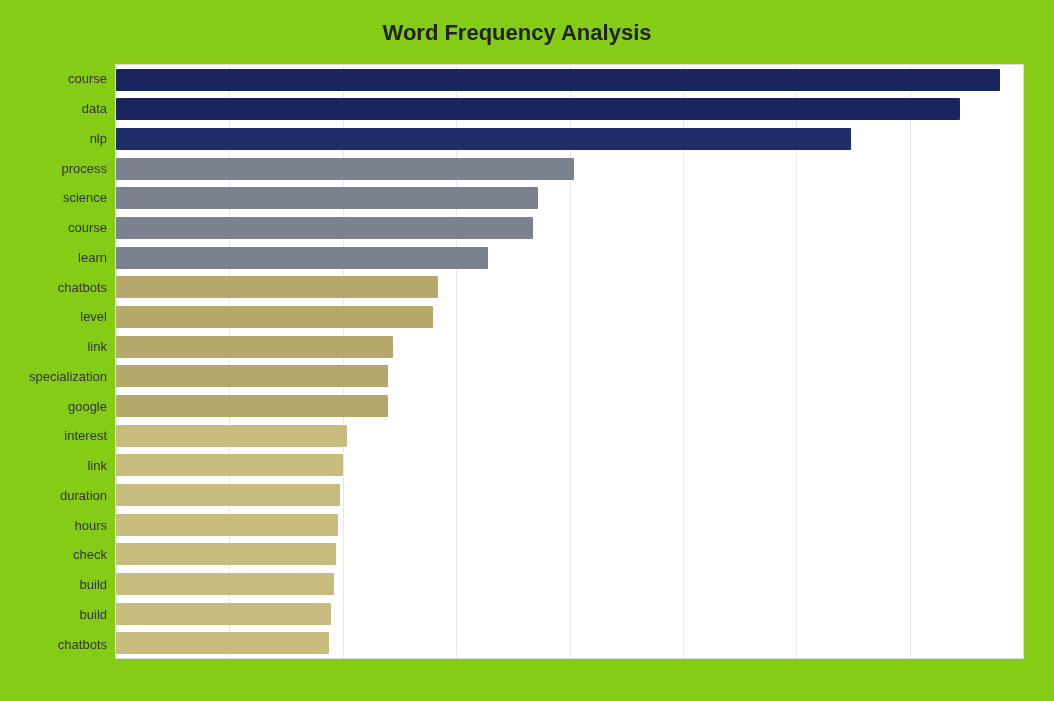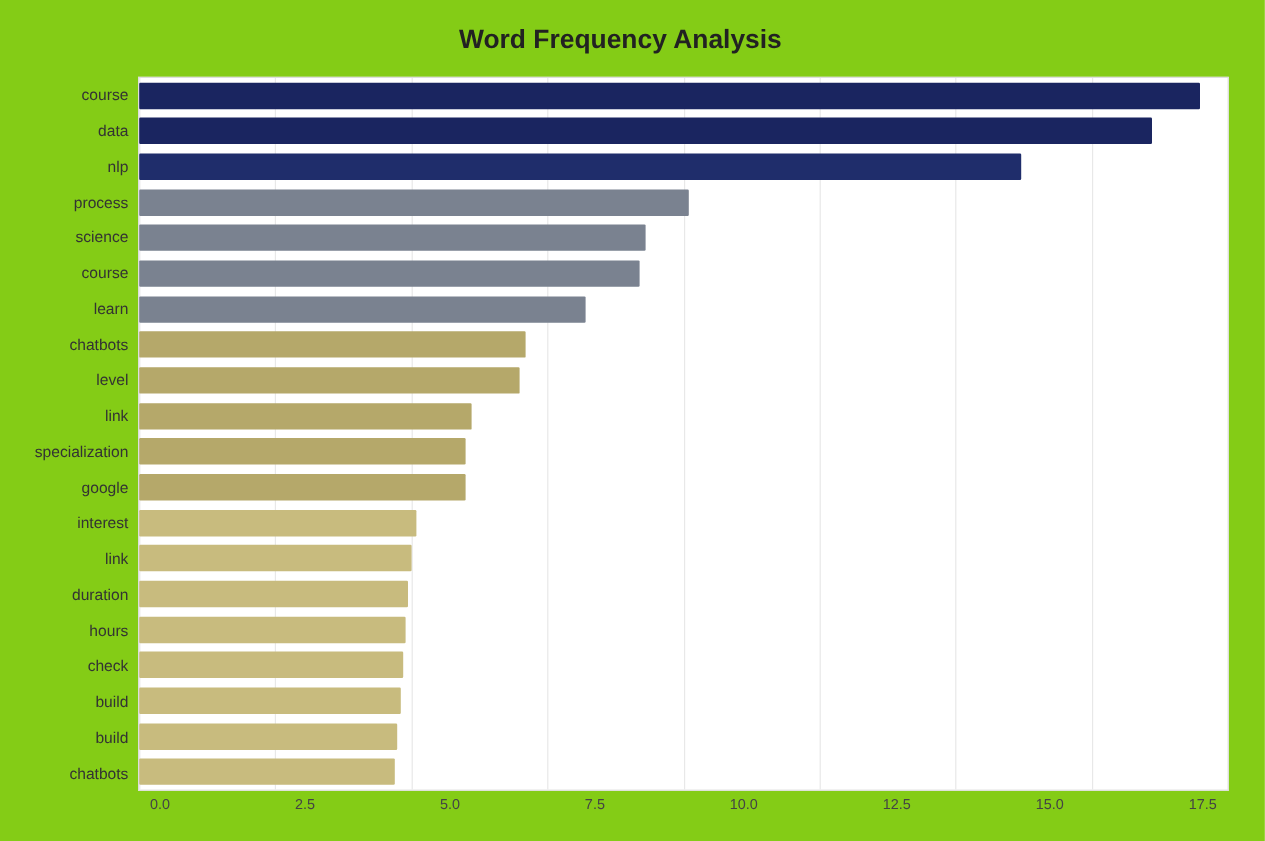--- a/index.html
+++ b/index.html
@@ -196,24 +196,14 @@
         </div>
         <div class="bar-row">
           <div class="bar" style="width: 23.75%; background-color: rgb(200, 187, 126);"></div>
         </div>
         <div class="bar-row">
           <div class="bar" style="width: 23.5%; background-color: rgb(200, 187, 126);"></div>
         </div>
       </div>
   </div>
   <div class="x-axis-container">
-    <div class="x-ticks" id="x-ticks">
-        <div class="x-tick">0.0</div>
-        <div class="x-tick">2.5</div>
-        <div class="x-tick">5.0</div>
-        <div class="x-tick">7.5</div>
-        <div class="x-tick">10.0</div>
-        <div class="x-tick">12.5</div>
-        <div class="x-tick">15.0</div>
-        <div class="x-tick">17.5</div>
-      </div>
   </div>
 </div>
 
 </body></html>

